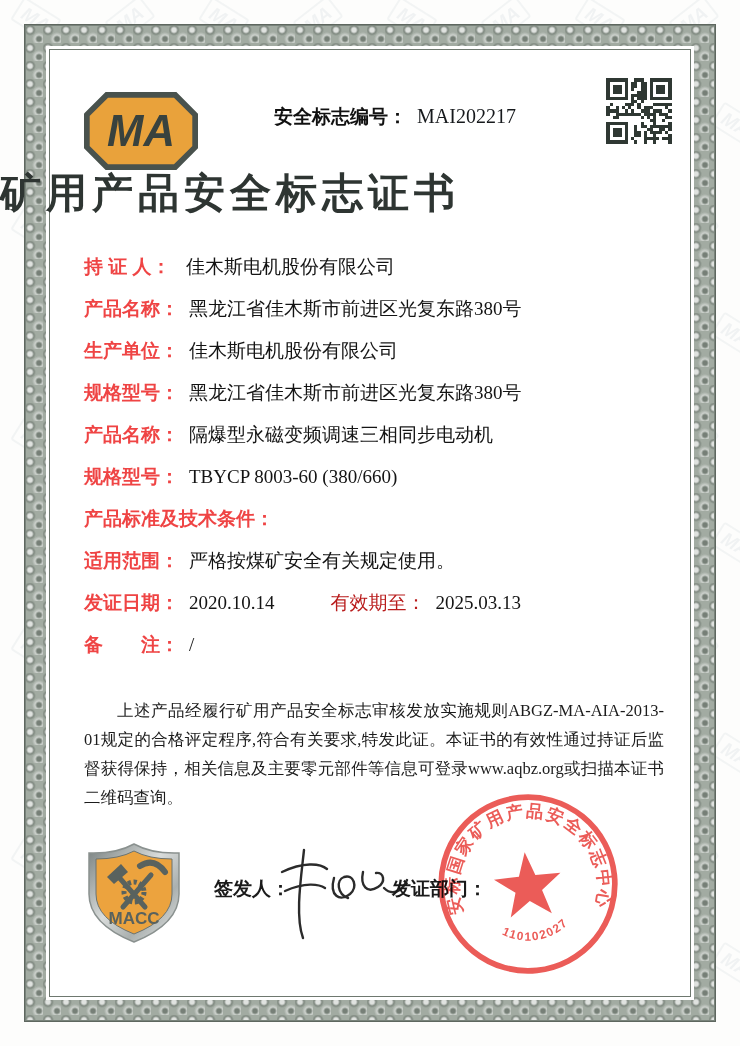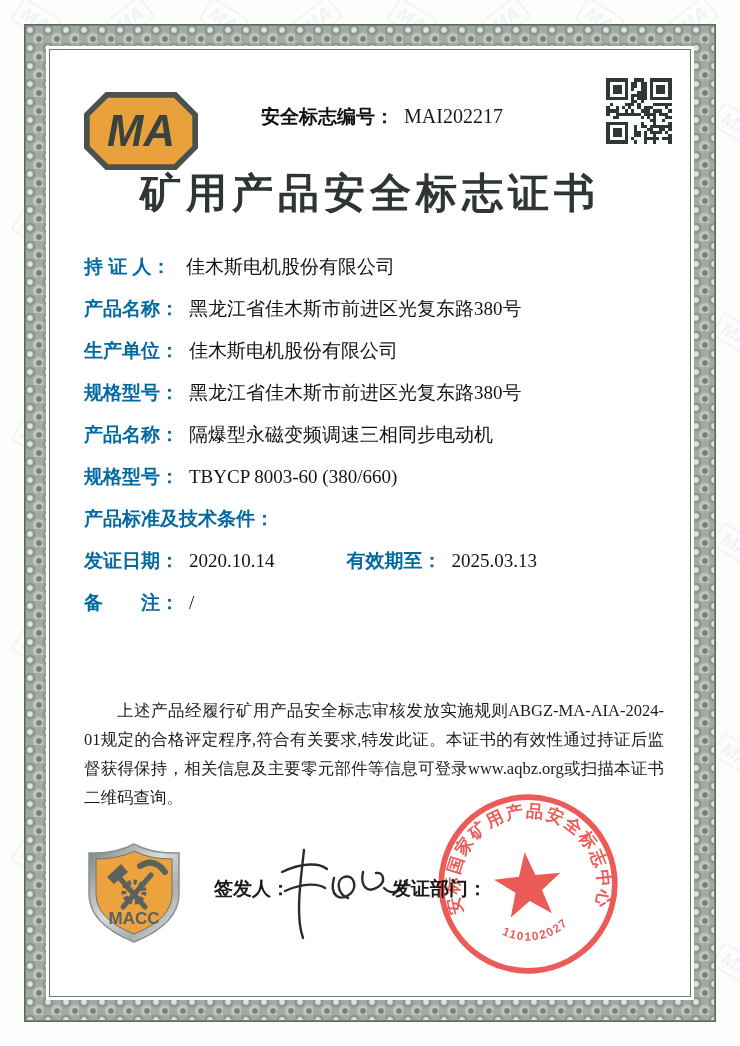--- a/index.html
+++ b/index.html
@@ -28,35 +28,35 @@
       radial-gradient(circle at 14px 14px, rgba(58,68,60,.42) 2px, rgba(255,255,255,.45) 4px, rgba(255,255,255,0) 7px);
     background-size:18px 18px;
     border:1px solid #5e675f;box-shadow:inset 0 0 0 1px #79837b;}
   .inner-frame{position:absolute;inset:49px;z-index:2;background:#ffffff;
     border:1.5px solid #6e786f;box-shadow:0 0 0 3px #ffffff;}
 
   .content{position:absolute;inset:0;z-index:3;color:#1a1a1a;}
 
   
   .ma-logo{position:absolute;left:84px;top:92px;width:114px;height:78px;}
-  .cert-no{position:absolute;left:261px;top:104px;font-size:19px;white-space:nowrap;}
+  .cert-no{position:absolute;left:274px;top:104px;font-size:19px;white-space:nowrap;}
   .cert-no .lbl{font-weight:bold;color:#111;}
   .cert-no .val{font-family:"Liberation Serif",serif;font-size:20px;margin-left:10px;color:#16191c;}
   .qr{position:absolute;left:594px;top:66px;width:90px;height:90px;}
-  .title{position:absolute;left:0;right:0;top:166px;text-align:center;
+  .title{position:absolute;left:0;right:0;top:166px;
     font-family:"Liberation Serif",serif;font-weight:900;font-size:41px;
     letter-spacing:5px;color:#2e3532;}
 
   
   .fields{position:absolute;left:84px;top:246px;width:586px;}
   .row{height:42px;display:flex;align-items:center;font-size:19px;}
-  .row .label{font-weight:bold;white-space:pre;min-width:92px;color:#0369a1;}
+  .row .label{font-weight:bold;white-space:pre;min-width:92px;color:#ef4444;}
   .row .label.long{min-width:0;}
   .row .value{font-family:"Liberation Serif",serif;margin-left:10px;color:#141414;white-space:nowrap;}
-  .row .label2{font-weight:bold;white-space:pre;margin-left:72px;color:#0369a1;}
+  .row .label2{font-weight:normal;white-space:pre;margin-left:56px;color:#b91c1c;}
 
   
   .para{position:absolute;left:84px;top:696px;width:580px;
     font-family:"Liberation Serif",serif;font-size:16.5px;line-height:29px;
     text-indent:2em;text-align:justify;color:#1c1c1c;}
 
   
   .macc{position:absolute;left:82px;top:842px;width:104px;height:102px;}
   .signer{position:absolute;left:214px;top:876px;font-size:19px;font-weight:bold;white-space:nowrap;}
   .signature{position:absolute;left:268px;top:836px;width:150px;height:112px;}
@@ -343,32 +343,36 @@
         <span class="value">隔爆型永磁变频调速三相同步电动机</span>
       </div>
       <div class="row">
         <span class="label">规格型号：</span>
         <span class="value">TBYCP 8003-60 (380/660)</span>
       </div>
       <div class="row">
         <span class="label long">产品标准及技术条件：</span>
       </div>
       <div class="row">
+        <span class="label">适用范围：</span>
+        <span class="value">严格按煤矿安全有关规定使用。</span>
+      </div>
+      <div class="row">
         <span class="label">发证日期：</span>
         <span class="value">2020.10.14</span>
         <span class="label2">有效期至：</span>
         <span class="value">2025.03.13</span>
       </div>
       <div class="row">
         <span class="label">备　　注：</span>
         <span class="value">/</span>
       </div>
     </div>
 
-    <div class="para">上述产品经履行矿用产品安全标志审核发放实施规则ABGZ-MA-AIA-2024-01规定的合格评定程序,符合有关要求,特发此证。本证书的有效性通过持证后监督获得保持，相关信息及主要零元部件等信息可登录www.aqbz.org或扫描本证书二维码查询。</div>
+    <div class="para">上述产品经履行矿用产品安全标志审核发放实施规则ABGZ-MA-AIA-2013-01规定的合格评定程序,符合有关要求,特发此证。本证书的有效性通过持证后监督获得保持，相关信息及主要零元部件等信息可登录www.aqbz.org或扫描本证书二维码查询。</div>
 
     <svg class="macc" viewBox="0 0 104 102">
       <defs>
         <linearGradient id="silver" x1="0" y1="0" x2="1" y2="1">
           <stop offset="0" stop-color="#777f7e"></stop>
             <stop offset=".45" stop-color="#d9dcdb"></stop>
           <stop offset=".7" stop-color="#aab0af"></stop>
             <stop offset="1" stop-color="#e8eae9"></stop>
         </linearGradient>
       </defs>

